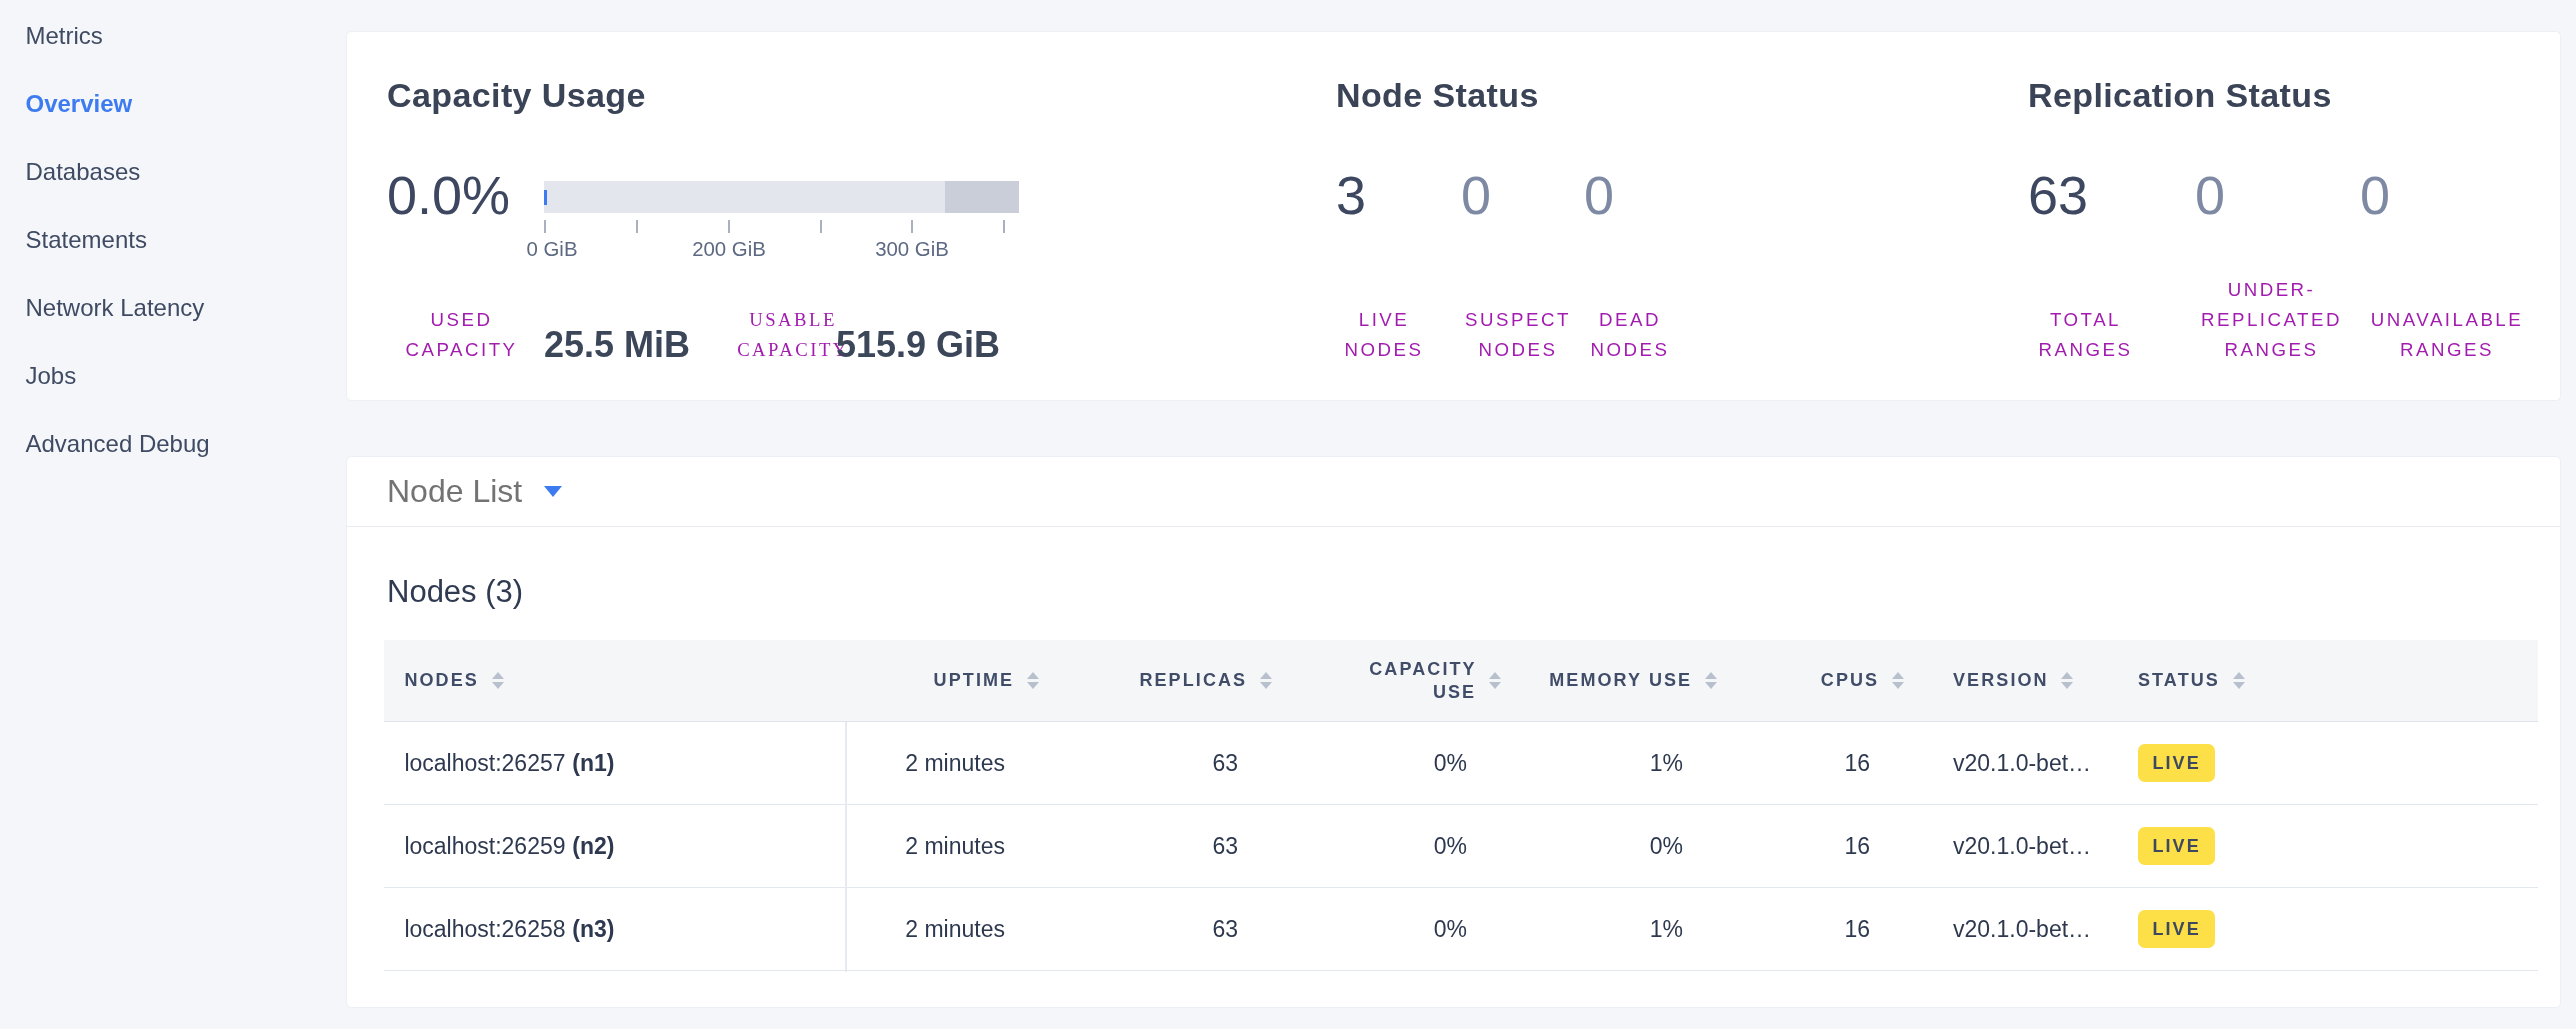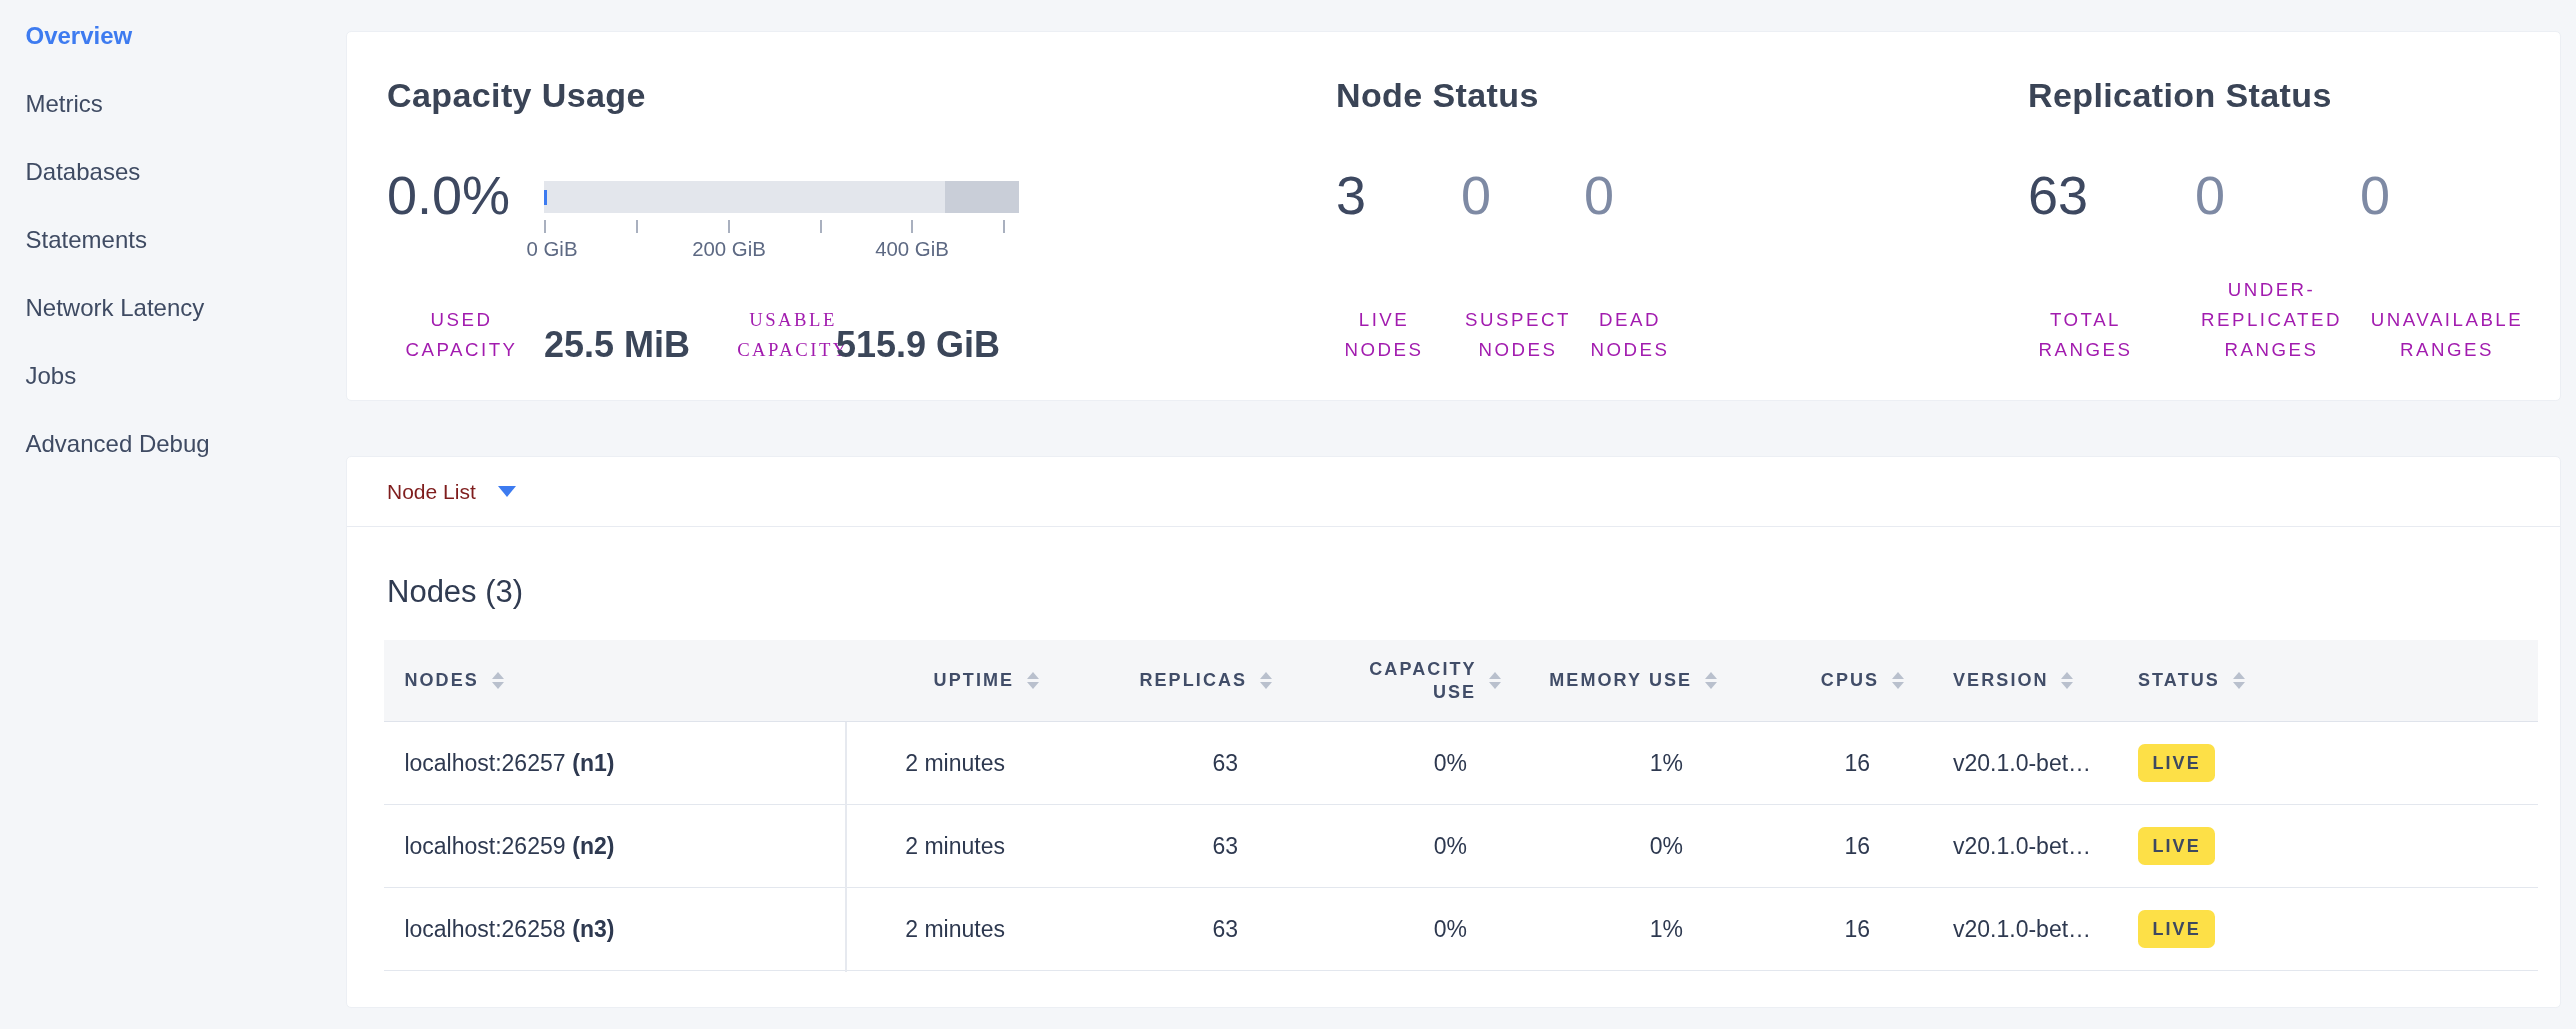--- a/index.html
+++ b/index.html
@@ -51,21 +51,21 @@
   .tick-label {
     position:absolute; top:206px; transform:translateX(-50%);
     font-size:20.4px; color:#5d6983; white-space:nowrap;
   }
 
   
   .card-header { position:absolute; left:0; top:0; width:100%; height:70px; border-bottom:1.7px solid #e8ebf1; }
   .view-dropdown {
     position:absolute; left:40px; top:0; height:100%; display:flex; align-items:center;
     background:none; border:none; cursor:pointer;
-    font-family:inherit; font-size:21px; font-weight:500; color:#7f1d1d;
+    font-family:inherit; font-size:32px; font-weight:500; color:#737373;
   }
   .caret {
     display:inline-block; margin-left:22px; width:0; height:0;
     border-left:9.3px solid transparent; border-right:9.3px solid transparent;
     border-top:11px solid #3d7bf0;
   }
   .nodes-heading { position:absolute; left:40px; top:117px; font-size:31px; font-weight:500; color:#303b51; }
 
   .node-table { position:absolute; left:37px; top:183px; width:2154px; }
   .trow {
@@ -104,22 +104,22 @@
     padding:8.5px 14.4px; font-size:18px; font-weight:700; letter-spacing:2.1px;
   }
   .vdivider { position:absolute; left:461px; top:82px; width:1.7px; height:250px; background:#e6e9ef; }
 </style>
 </head>
 <body>
 
 <div class="root">
 
   <nav class="sidebar">
+    <div class="nav-item">Metrics</div>
     <div class="nav-item active">Overview</div>
-    <div class="nav-item">Metrics</div>
     <div class="nav-item">Databases</div>
     <div class="nav-item">Statements</div>
     <div class="nav-item">Network Latency</div>
     <div class="nav-item">Jobs</div>
     <div class="nav-item">Advanced Debug</div>
   </nav>
 
   <section class="card summary-card">
 
     <div>
@@ -131,21 +131,21 @@
         <div class="used-seg"></div>
       </div>
       <div class="tick" style="left:197px;"></div>
       <div class="tick" style="left:289px;"></div>
       <div class="tick" style="left:381px;"></div>
       <div class="tick" style="left:473px;"></div>
       <div class="tick" style="left:564px;"></div>
       <div class="tick" style="left:656px;"></div>
       <div class="tick-label" style="left:205px;">0 GiB</div>
       <div class="tick-label" style="left:382px;">200 GiB</div>
-      <div class="tick-label" style="left:565px;">400 GiB</div>
+      <div class="tick-label" style="left:565px;">300 GiB</div>
 
       <div class="stat-label" style="left:40px; width:149px;">USED CAPACITY</div>
       <div class="stat-value" style="left:197px;">25.5 MiB</div>
       <div class="stat-label" style="left:363px; width:166px;font-family:Liberation Serif, serif;">USABLE CAPACITY</div>
       <div class="stat-value" style="left:489px;">515.9 GiB</div>
     </div>
 
     <div>
       <h2 class="section-title" style="left:989px;">Node Status</h2>
       <div class="big-number" style="left:989px;">3</div>

